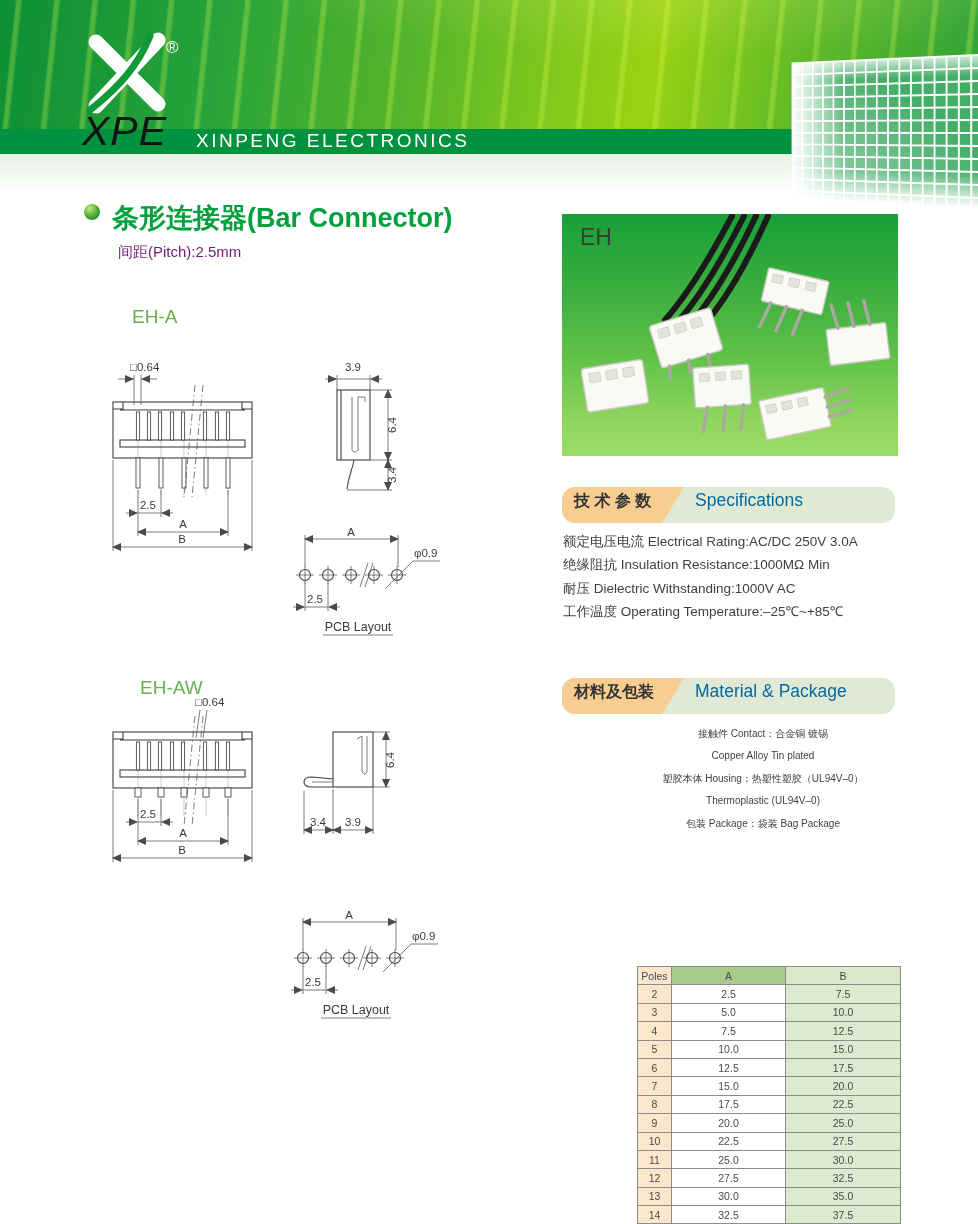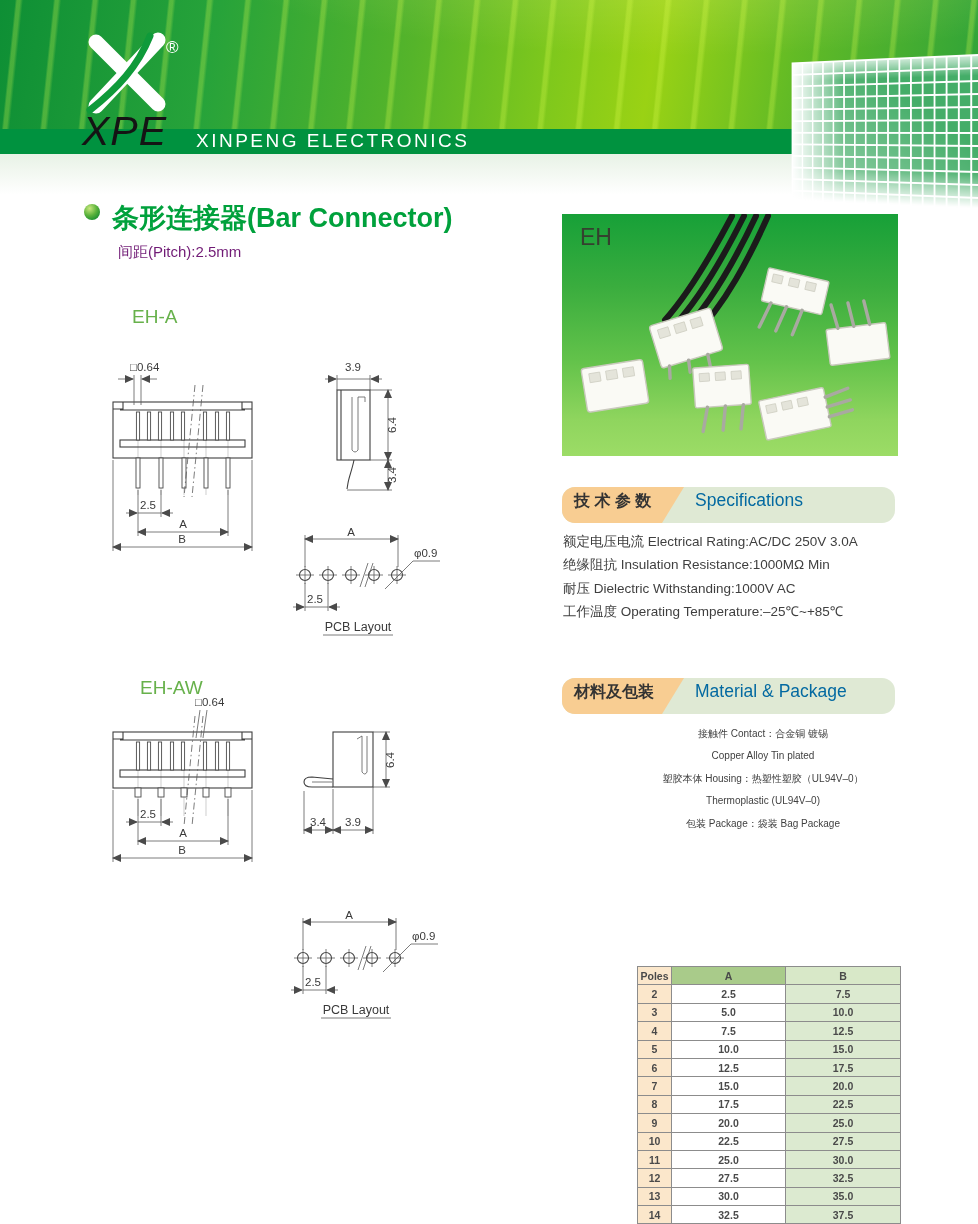--- a/index.html
+++ b/index.html
@@ -76,21 +76,21 @@
 
   .speclist{position:absolute;left:563px;top:530px;width:400px;font-size:13.5px;
     color:#3f3f3f;line-height:23.4px;}
   .matlist{position:absolute;left:563px;top:723px;width:400px;font-size:10px;
     color:#3f3f3f;line-height:22.4px;text-align:center;}
 
   
   .size-table{position:absolute;left:637px;top:966px;width:261px;border-collapse:collapse;
     table-layout:fixed;font-size:10.5px;color:#4a4a4a;}
   .size-table th,.size-table td{border:1px solid #8c8c8c;height:17.4px;text-align:center;
-    font-weight:bold;padding:0;}
+    font-weight:normal;padding:0;}
   .size-table th{color:#4a4a4a;}
   .th-poles{background:#fbe7cb;width:33px;}
   .th-a{background:#a9cb8a;width:113px;}
   .th-b{background:#d8e8c8;width:114px;}
   .col-poles{background:#fbe7cb;}
   .col-a{background:#ffffff;}
   .col-b{background:#dcead0;}
 </style>
 </head>
 <body>

